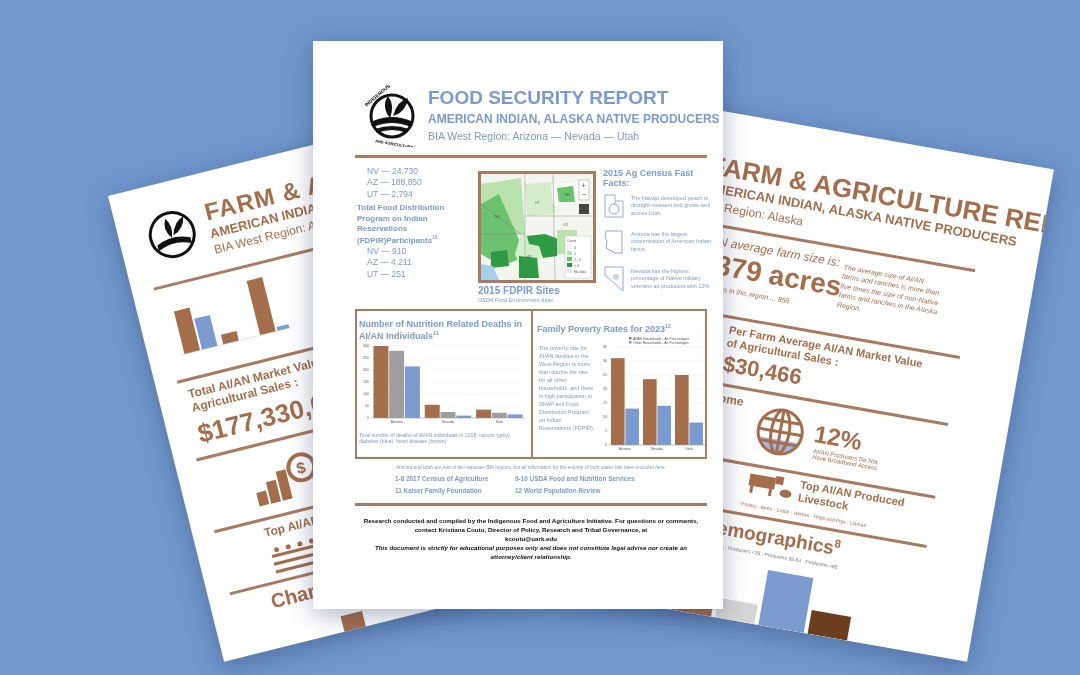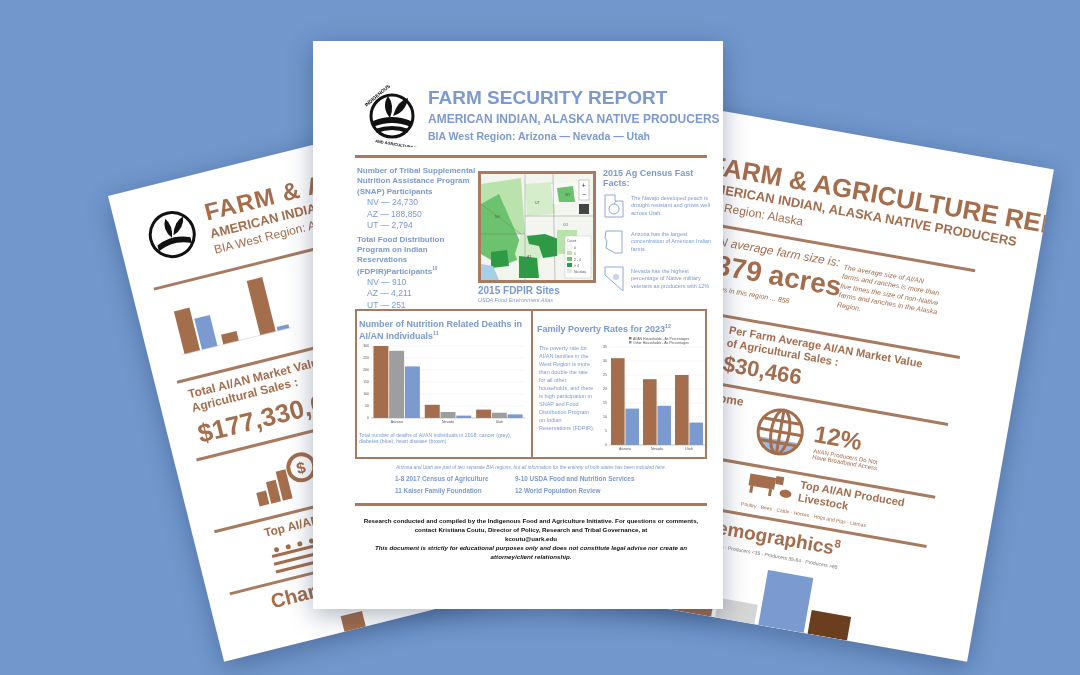--- a/index.html
+++ b/index.html
@@ -59,21 +59,21 @@
   #right-doc .rule5 { position: absolute; left: 40px; top: 392px; width: 300px; }
   #right-doc .demo-title { position: absolute; left: 60px; top: 400px; font-size: 19px; font-weight: bold; color: #a46d4c; }
   #right-doc .demo-legend { position: absolute; left: 60px; top: 426px; font-size: 5px; color: #777; width: 260px; }
   #right-doc .demo-chart { position: absolute; left: 60px; top: 436px; width: 260px; height: 64px; }
 
   
   #center-doc { left: 313px; top: 41px; width: 410px; height: 568px; }
   #center-doc .logo { position: absolute; left: 48px; top: 44px; width: 62px; height: 62px; }
   #center-doc .title { position: absolute; left: 115px; top: 46px; font-size: 19px; font-weight: bold; color: #7a9ad0; }
   #center-doc .sub1 { position: absolute; left: 115px; top: 71px; font-size: 12px; font-weight: bold; color: #7a9ad0; }
-  #center-doc .sub2 { position: absolute; left: 115px; top: 89px; font-size: 10.5px; font-weight: bold; color: #7a9ad0; }
+  #center-doc .sub2 { position: absolute; left: 115px; top: 89px; font-size: 10.5px; font-weight: normal; color: #7a9ad0; }
   #center-doc .rule-top { position: absolute; left: 42px; top: 114px; width: 352px; height: 3px; background: #a87b60; }
 
   .snap { position: absolute; left: 44px; top: 125px; width: 120px; }
   .snap .h { font-size: 8px; font-weight: bold; color: #7a9ad0; line-height: 1.3; }
   .snap .v { font-size: 8.5px; color: #7a9ad0; padding-left: 10px; line-height: 1.35; }
   .snap .gap { height: 3px; }
 
   .map-frame { position: absolute; left: 165px; top: 130px; width: 118px; height: 112px; border: 3px solid #a87b60; background: #f3f5ef; overflow: hidden; }
   .map-cap { position: absolute; left: 165px; top: 244px; width: 118px; }
   .map-cap .t { font-size: 10px; font-weight: bold; color: #7a9ad0; }
@@ -250,27 +250,26 @@
 <div class="doc" id="center-doc">
   <svg class="logo" viewBox="0 0 62 62">
     <circle cx="31" cy="31" r="21" fill="none" stroke="#111" stroke-width="3"></circle>
     <path d="M12 36 Q31 28 50 36 L50 42 Q31 34 12 42Z" fill="#111"></path>
     <path d="M14 44 Q31 38 48 44 L46 48 Q31 42 16 48Z" fill="#111"></path>
     <path d="M29 33 Q20 22 27 11 Q34 20 29 33Z" fill="#111"></path>
     <path d="M32 31 Q36 16 47 13 Q45 27 32 31Z" fill="#111"></path>
     <text x="4" y="18" font-size="5" font-weight="bold" fill="#111" font-family="Liberation Sans, sans-serif" transform="rotate(-40 10 18)">INDIGENOUS FOOD</text>
     <text x="14" y="60" font-size="4" font-weight="bold" fill="#111" font-family="Liberation Sans, sans-serif" transform="rotate(10 30 58)">AND AGRICULTURE INITIATIVE</text>
   </svg>
-  <div class="title">FARM SECURITY REPORT</div>
+  <div class="title">FOOD SECURITY REPORT</div>
   <div class="sub1">AMERICAN INDIAN, ALASKA NATIVE PRODUCERS</div>
   <div class="sub2">BIA West Region: Arizona — Nevada — Utah</div>
   <div class="rule-top"></div>
 
   <div class="snap">
-    <div class="h">Number of Tribal Supplemental Nutrition Assistance Program (SNAP) Participants</div>
     <div class="v">NV — 24,730</div>
     <div class="v">AZ — 188,850</div>
     <div class="v">UT — 2,794</div>
     <div class="gap"></div>
     <div class="h"><span>Total Food Distribution Program on Indian Reservations (FDPIR)Participants</span><sup>10</sup></div>
     <div class="v">NV — 910</div>
     <div class="v">AZ — 4,211</div>
     <div class="v">UT — 251</div>
   </div>
 

